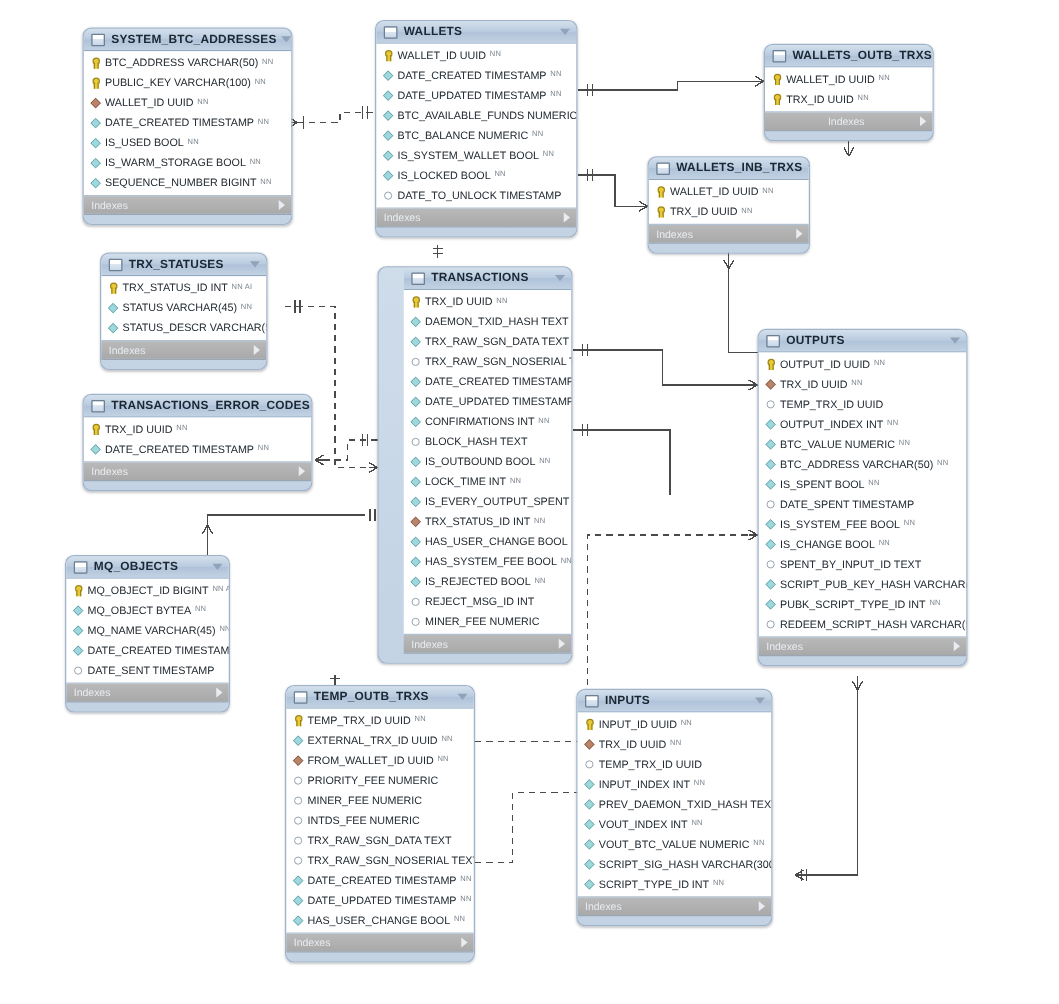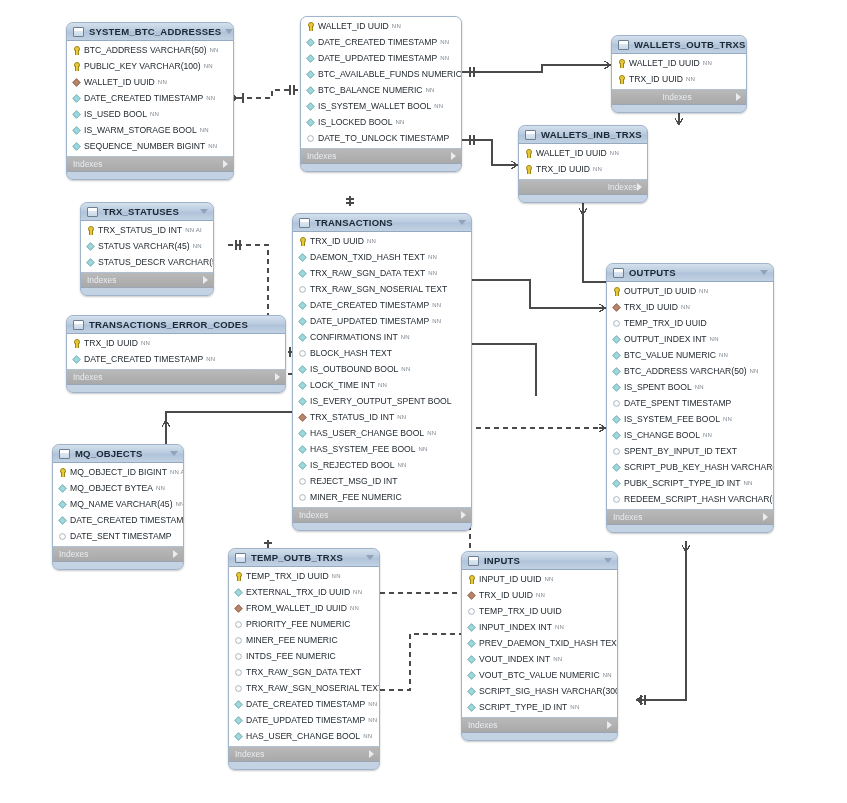--- a/index.html
+++ b/index.html
@@ -242,20 +242,25 @@
           <span class="fld-name">SEQUENCE_NUMBER BIGINT</span>
           <span class="fld-flag">NN</span>
         </div>
       </div>
       <div class="tbl-idx">
         <span class="idx-label">Indexes</span>
         <span class="idx-arrow"></span>
       </div>
     </div>
     <div class="tbl" style="left: 300px; top: 16px; width: 162px;">
+      <div class="tbl-hdr">
+        <span class="hdr-ico"></span>
+        <span class="hdr-title">WALLETS</span>
+        <span class="hdr-caret"></span>
+      </div>
       <div class="tbl-body">
         <div class="fld">
           <span class="fld-ico ico-pk"></span>
           <span class="fld-name">WALLET_ID UUID</span>
           <span class="fld-flag">NN</span>
         </div>
         <div class="fld">
           <span class="fld-ico ico-nn"></span>
           <span class="fld-name">DATE_CREATED TIMESTAMP</span>
           <span class="fld-flag">NN</span>
@@ -309,21 +314,21 @@
           <span class="fld-ico ico-pk"></span>
           <span class="fld-name">TRX_ID UUID</span>
           <span class="fld-flag">NN</span>
         </div>
       </div>
       <div class="tbl-idx">
         <span class="idx-label">Indexes</span>
         <span class="idx-arrow"></span>
       </div>
     </div>
-    <div class="tbl" style="left: 518px; top: 125px; width: 130px; text-align: right;">
+    <div class="tbl" style="left: 518px; top: 125px; width: 130px;">
       <div class="tbl-hdr">
         <span class="hdr-ico"></span>
         <span class="hdr-title">WALLETS_INB_TRXS</span>
         <span class="hdr-caret"></span>
       </div>
       <div class="tbl-body">
         <div class="fld">
           <span class="fld-ico ico-pk"></span>
           <span class="fld-name">WALLET_ID UUID</span>
           <span class="fld-flag">NN</span>
@@ -359,21 +364,21 @@
         <div class="fld">
           <span class="fld-ico ico-nn"></span>
           <span class="fld-name">STATUS_DESCR VARCHAR(500)</span>
         </div>
       </div>
       <div class="tbl-idx">
         <span class="idx-label">Indexes</span>
         <span class="idx-arrow"></span>
       </div>
     </div>
-    <div class="tbl" style="left: 66px; top: 315px; width: 220px;">
+    <div class="tbl" style="left: 66px; top: 315px; width: 184px;">
       <div class="tbl-hdr">
         <span class="hdr-ico"></span>
         <span class="hdr-title">TRANSACTIONS_ERROR_CODES</span>
       </div>
       <div class="tbl-body">
         <div class="fld">
           <span class="fld-ico ico-pk"></span>
           <span class="fld-name">TRX_ID UUID</span>
           <span class="fld-flag">NN</span>
         </div>
@@ -381,21 +386,21 @@
           <span class="fld-ico ico-nn"></span>
           <span class="fld-name">DATE_CREATED TIMESTAMP</span>
           <span class="fld-flag">NN</span>
         </div>
       </div>
       <div class="tbl-idx">
         <span class="idx-label">Indexes</span>
         <span class="idx-arrow"></span>
       </div>
     </div>
-    <div class="tbl" style="left: 292px; top: 213px; width: 180px;">
+    <div class="tbl" style="left: 302px; top: 213px; width: 156px; padding-left: 20px;">
       <div class="tbl-hdr">
         <span class="hdr-ico"></span>
         <span class="hdr-title">TRANSACTIONS</span>
         <span class="hdr-caret"></span>
       </div>
       <div class="tbl-body">
         <div class="fld">
           <span class="fld-ico ico-pk"></span>
           <span class="fld-name">TRX_ID UUID</span>
           <span class="fld-flag">NN</span>

